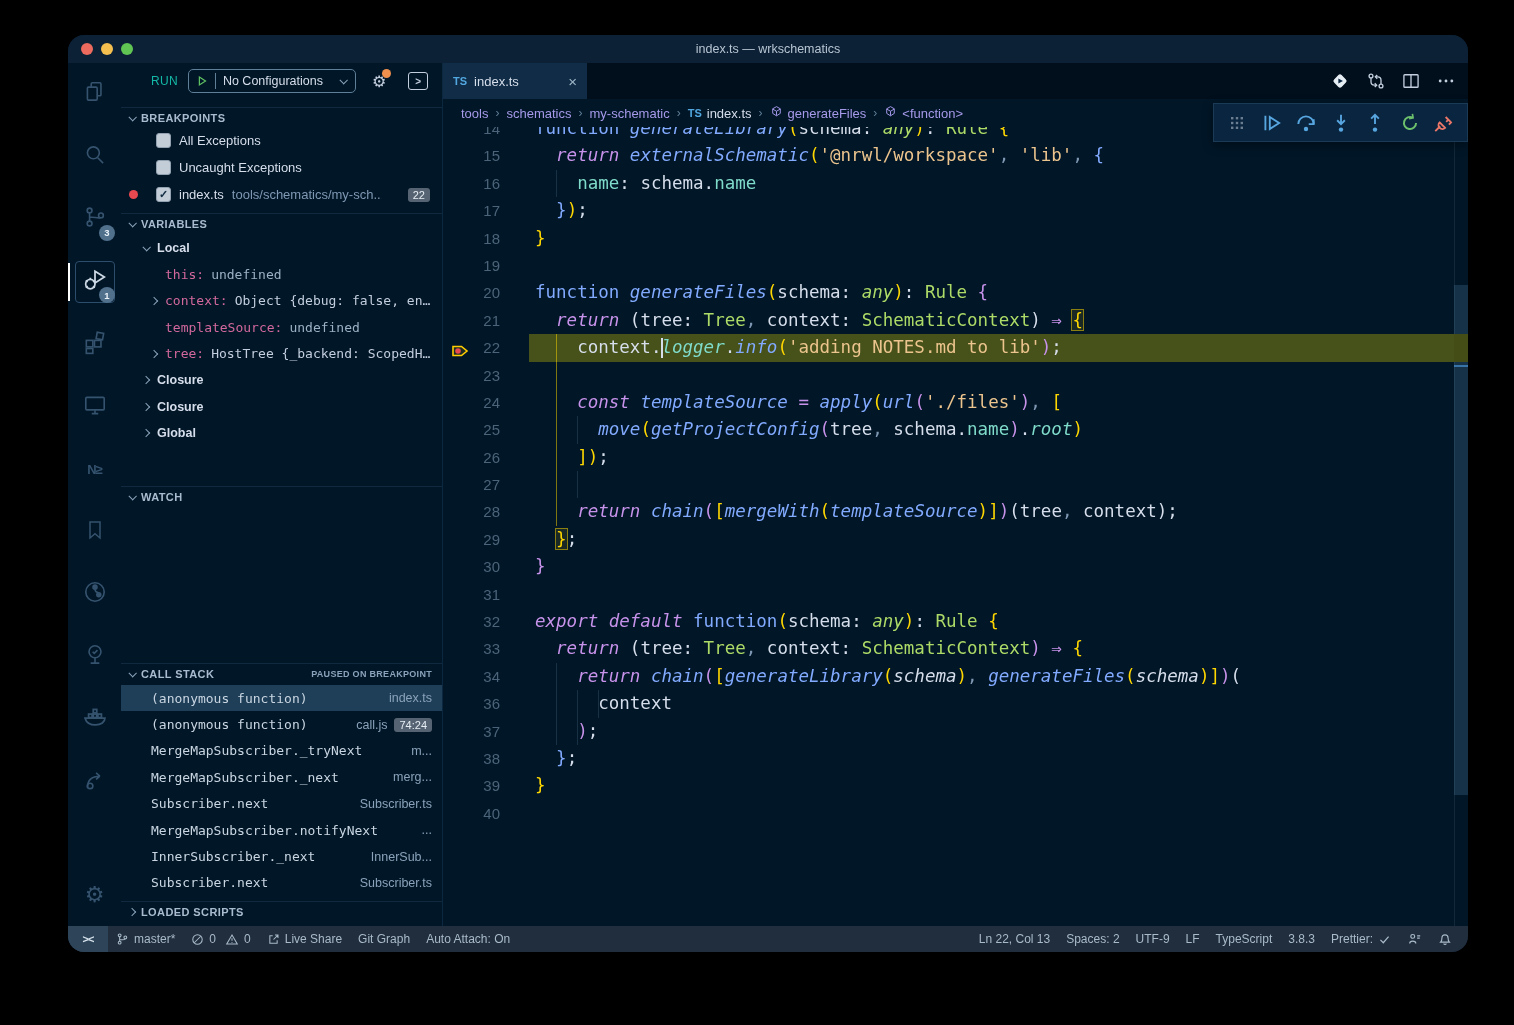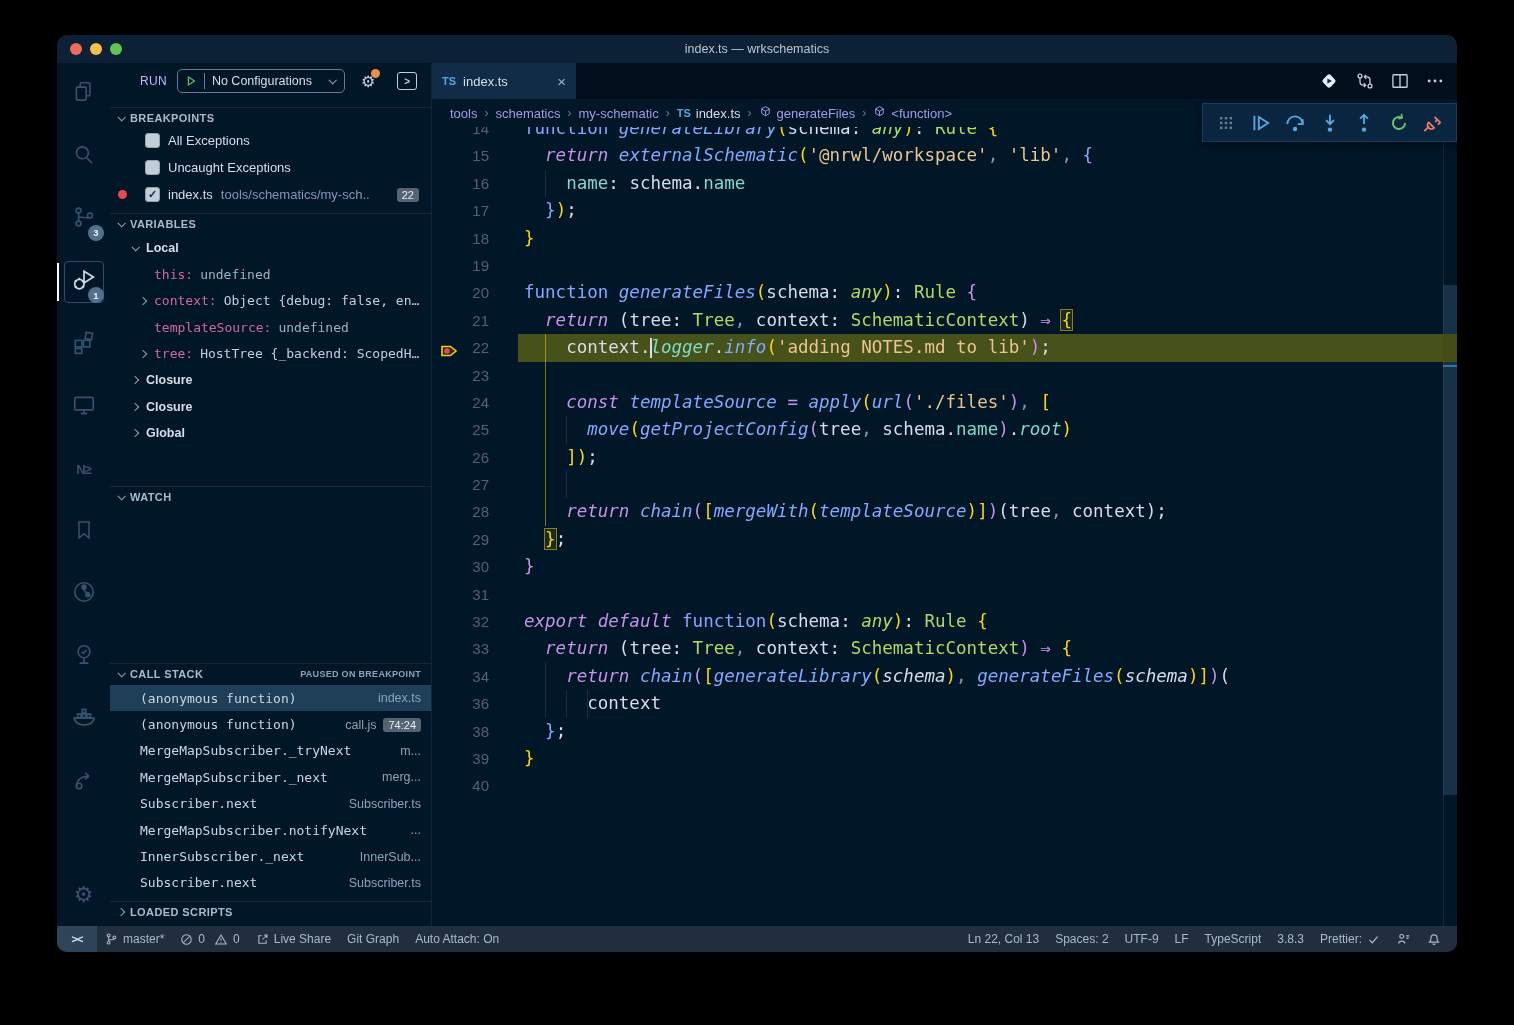--- a/index.html
+++ b/index.html
@@ -12,43 +12,43 @@
     --varname:#d2689c; --val:#c3cede; --muted:#9db1c5;
     --red:#e8484f; --bpy:#ffcc00; --blue:#58a6e0; --green:#6cc06c; --tred:#ec7768;
     --status:#212e3e; --status-fg:#a9bac9; --remote:#2e4559;
     --act:#35536e; --act-on:#cdd9e5; --act-badge:#50708c;
     --border:#14304b; --orange:#ee8f4d; --play:#5fbf63;
   }
   *{margin:0;padding:0;box-sizing:border-box;}
   html,body{background:var(--bg);}
   body{font-family:"Liberation Sans",sans-serif;color:var(--fg);}
   .canvas{position:relative;width:1514px;height:1025px;background:var(--bg);overflow:hidden;}
-  .window{position:absolute;left:57px;top:35px;width:1400px;height:917px;background:var(--win);
-    border-radius:10px;overflow:hidden;box-shadow:0 26px 70px rgba(0,0,0,.85);}
+  .window{position:absolute;left:68px;top:35px;width:1400px;height:917px;background:var(--win);
+    border-radius:16px;overflow:hidden;box-shadow:0 26px 70px rgba(0,0,0,.85);}
   
   .titlebar{position:absolute;left:0;top:0;right:0;height:28px;background:var(--titlebar);display:flex;align-items:center;}
   .lights{position:absolute;left:13px;top:8px;display:flex;gap:8px;}
   .light{width:12px;height:12px;border-radius:50%;}
   .title{width:100%;text-align:center;font-size:12.5px;color:var(--title-fg);}
   
   .activitybar{position:absolute;left:0;top:28px;bottom:26px;width:53px;background:var(--win);}
   .act-item{position:relative;height:62.5px;display:flex;align-items:center;justify-content:center;color:var(--act);}
   .act-item svg{stroke:var(--act);fill:none;stroke-width:1.5;}
   .act-item.active{color:var(--act-on);}
   .act-item.active svg{stroke:var(--act-on);}
   .act-item.active::before{content:'';position:absolute;left:0;top:12px;bottom:12px;width:2px;background:#fff;}
   .act-item.active .frame{position:absolute;left:7px;top:10px;width:40px;height:42px;border:1px solid #2c4d6b;border-radius:4px;}
   .act-badge{position:absolute;right:6px;bottom:10px;min-width:16px;height:16px;border-radius:9px;background:var(--act-badge);
     color:#eaf2fa;font-size:9.5px;display:flex;align-items:center;justify-content:center;font-weight:bold;}
   .act-gear{position:absolute;bottom:18px;left:0;width:53px;display:flex;justify-content:center;color:var(--act);font-size:22px;}
   .nx{font-weight:bold;font-size:13px;letter-spacing:-1px;}
   
   .sidebar{position:absolute;left:53px;top:28px;bottom:26px;width:322px;background:var(--win);border-right:1px solid #0c2740;}
   .runbar{position:absolute;left:0;top:0;width:100%;height:36px;display:flex;align-items:center;}
-  .run-label{margin-left:30px;font-size:12px;color:#c4b5fd;letter-spacing:.3px;}
+  .run-label{margin-left:30px;font-size:12px;color:#14b8a6;letter-spacing:.3px;}
   .cfg{margin-left:10px;width:168px;height:24px;border:1px solid #5f7e97;border-radius:5px;display:flex;align-items:center;}
   .cfg .play{margin-left:6px;}
   .cfg .vr{width:1px;height:16px;background:#5f7e97;margin:0 7px 0 6px;}
   .cfg-label{font-size:12.5px;color:var(--fg);flex:1;}
   .cfg .chev{margin-right:9px;}
   .gear-wrap{position:relative;margin-left:16px;font-size:16px;color:#c3cede;}
   .gear-dot{position:absolute;right:-5px;top:-3px;width:9px;height:9px;border-radius:50%;background:var(--orange);}
   .console-ic{margin-left:22px;width:20px;height:18px;border:1.4px solid #c3cede;border-radius:3px;display:flex;align-items:center;justify-content:center;color:#c3cede;font-size:10px;font-weight:bold;}
   .sec-header{position:absolute;left:0;width:100%;height:20px;display:flex;align-items:center;gap:6px;padding-left:8px;
     border-top:1px solid #10293f;font-size:11px;font-weight:bold;letter-spacing:.4px;color:var(--header-fg);}
@@ -508,20 +508,24 @@
             </div>
             <div class="code-line">
               <div class="gutter"><span>34</span></div>
               <div class="line-text"><span class="guide" style="left: 2ch;"></span><span>    </span><span class="tok-kw">return</span><span class="tok-w"> </span><span class="tok-fi">chain</span><span class="tok-m">(</span><span class="tok-y">[</span><span class="tok-fi">generateLibrary</span><span class="tok-y">(</span><span class="tok-wi">schema</span><span class="tok-y">)</span><span class="tok-g">, </span><span class="tok-fi">generateFiles</span><span class="tok-y">(</span><span class="tok-wi">schema</span><span class="tok-y">)</span><span class="tok-y">]</span><span class="tok-m">)</span><span class="tok-w">(</span></div>
             </div>
             <div class="code-line">
               <div class="gutter"><span>36</span></div>
               <div class="line-text"><span class="guide" style="left: 2ch;"></span><span class="guide" style="left: 4ch;"></span><span class="guide" style="left: 6ch;"></span><span>      </span><span class="tok-w">context</span></div>
             </div>
             <div class="code-line">
+              <div class="gutter"><span>37</span></div>
+              <div class="line-text"><span class="guide" style="left: 2ch;"></span><span class="guide" style="left: 4ch;"></span><span>    </span><span class="tok-m">)</span><span class="tok-w">;</span></div>
+            </div>
+            <div class="code-line">
               <div class="gutter"><span>38</span></div>
               <div class="line-text"><span>  </span><span class="tok-b">}</span><span class="tok-w">;</span></div>
             </div>
             <div class="code-line">
               <div class="gutter"><span>39</span></div>
               <div class="line-text"><span class="tok-y">}</span></div>
             </div>
             <div class="code-line">
               <div class="gutter"><span>40</span></div>
               <div class="line-text"></div>

